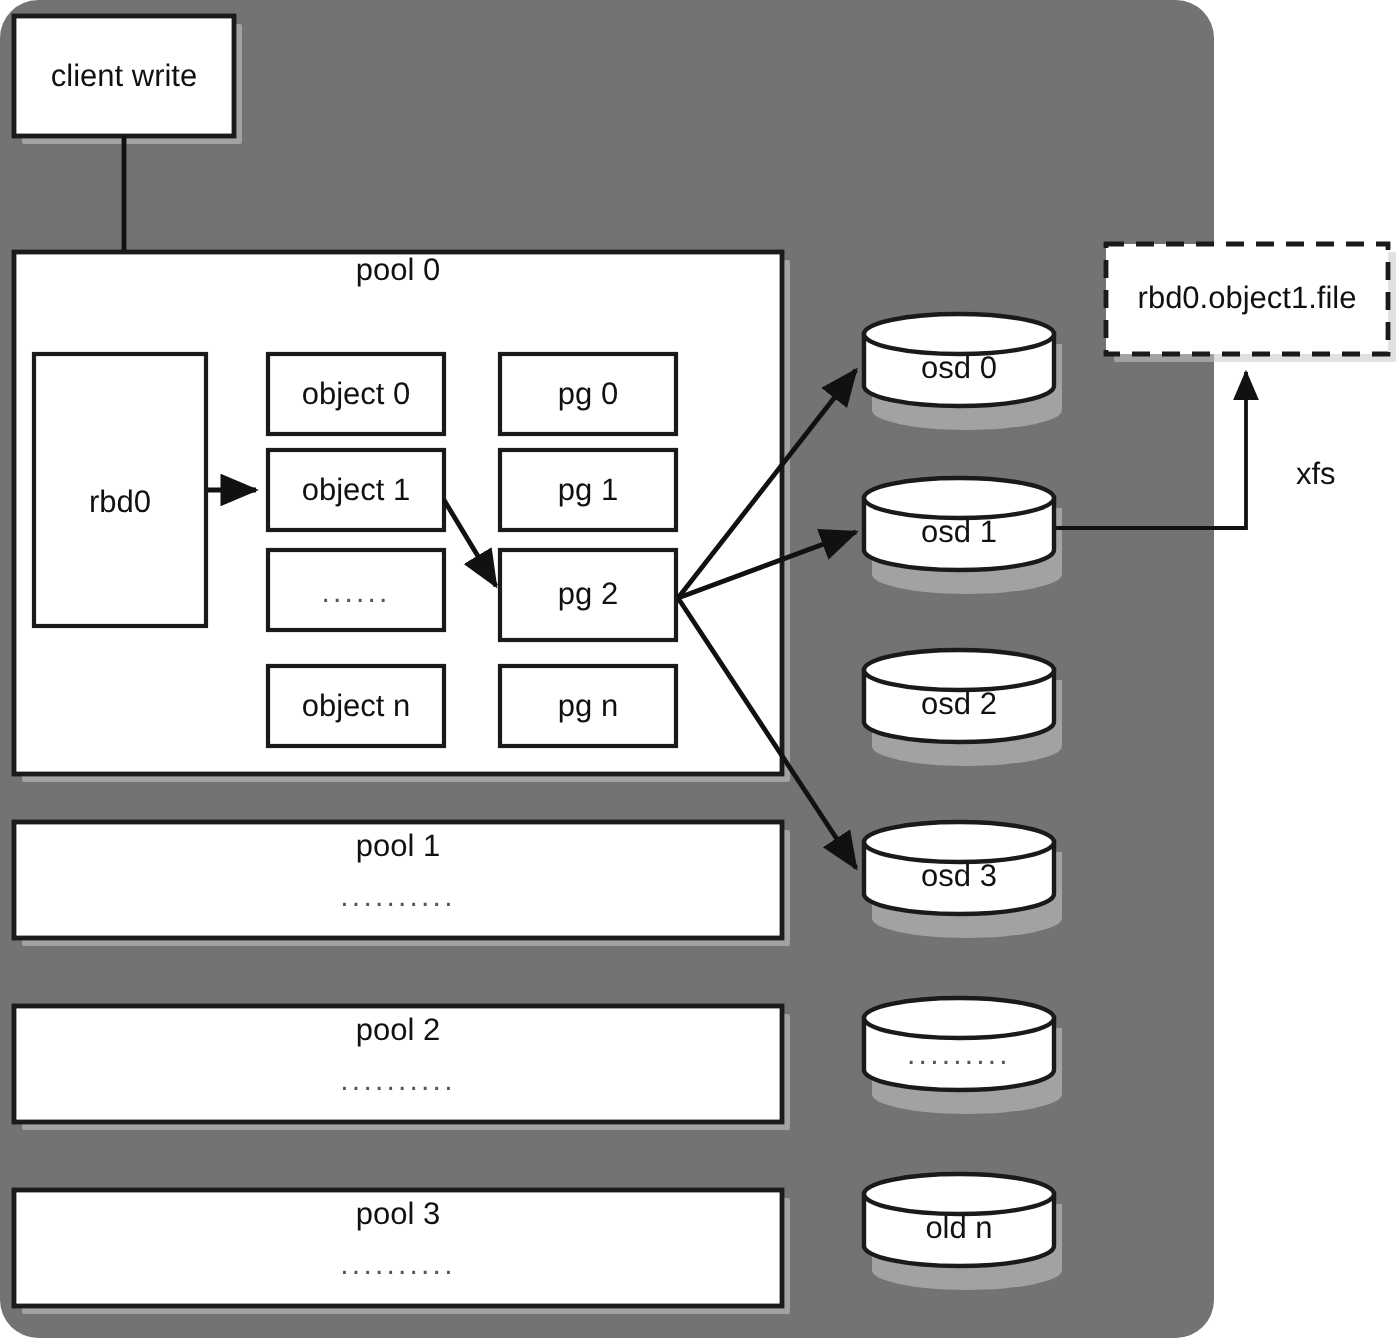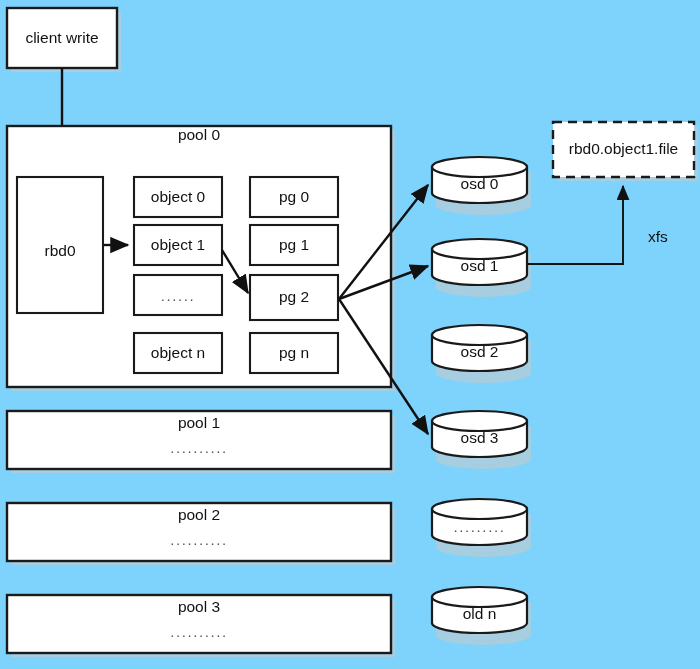--- a/index.html
+++ b/index.html
@@ -8,23 +8,24 @@
     background: #ffffff;
   }
   body {
     width: 700px;
     height: 669px;
     font-family: "Liberation Sans", sans-serif;
     overflow: hidden;
   }
   #diagram-root {
     position: relative;
-    width: 700px;
+    width: 607px;
     height: 669px;
-    background: #7dd3fc;
+    background: #737373;
+    border-radius: 19px;
   }
   svg#diagram-canvas {
     position: absolute;
     top: 0;
     left: 0;
     width: 700px;
     height: 669px;
     display: block;
   }
   .box-stroke {

